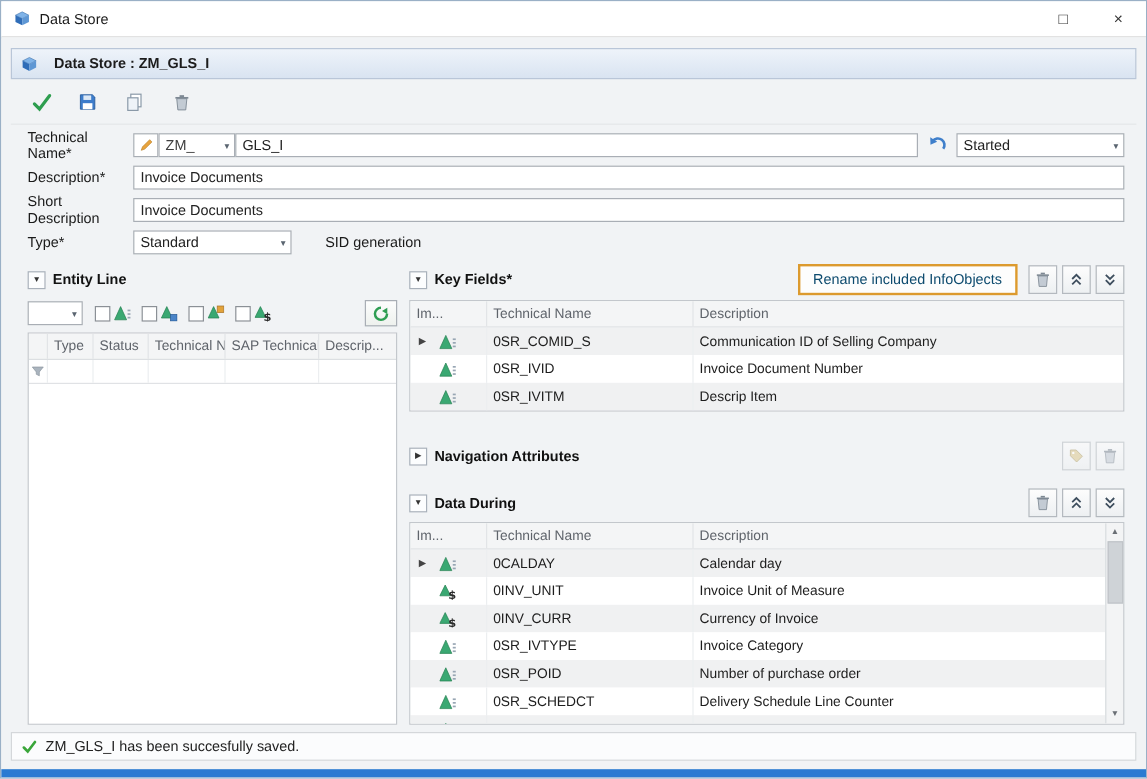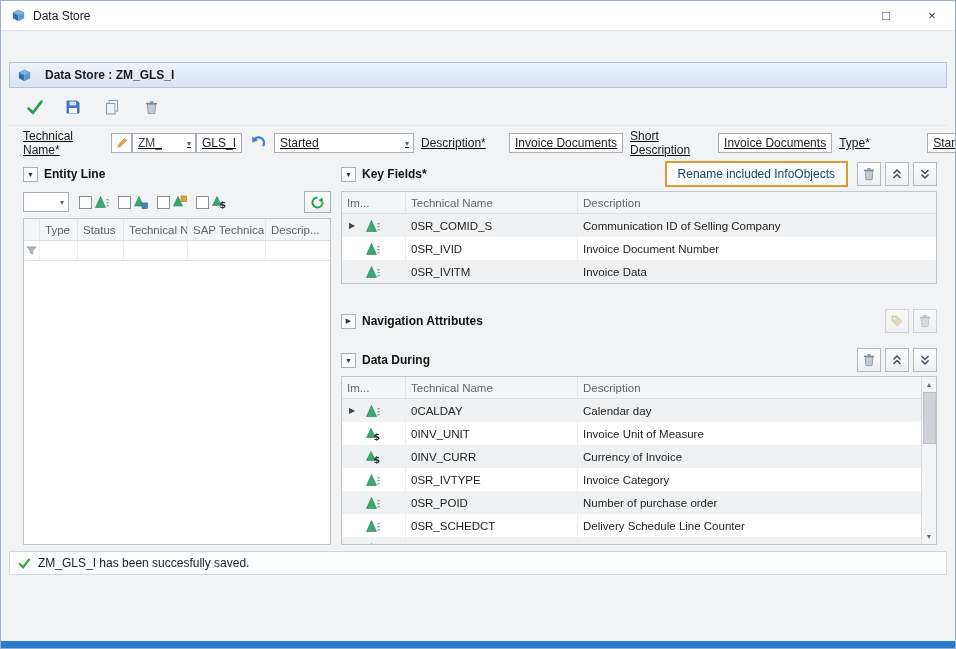--- a/index.html
+++ b/index.html
@@ -7,31 +7,31 @@
   .window { position:relative; width:956px; height:649px; border:1px solid #9ab0c6; background:#f1f3f5; overflow:hidden; }
 
   
   .titlebar { height:30px; background:#ffffff; border-bottom:1px solid #e2e2e2; display:flex; align-items:center; padding-left:9px; }
   .app-ico { width:16px; height:16px; display:inline-flex; align-items:center; justify-content:center; margin-right:7px; flex:none; }
   .win-title { font-size:12px; color:#1a1a1a; }
   .tb-spacer { flex:1; }
   .tb-btn { width:46px; height:29px; display:flex; align-items:center; justify-content:center; font-size:13px; color:#333; background:none; border:none; }
 
   
-  .content { position:absolute; top:31px; left:0; right:0; bottom:7px; background:#f1f3f5; padding:8px 8px 0 8px; overflow:hidden;margin-top:22px; }
+  .content { position:absolute; top:31px; left:0; right:0; bottom:7px; background:#f1f3f5; padding:8px 8px 0 8px; overflow:hidden; }
   .bottom-strip { position:absolute; left:0; right:0; bottom:0; height:7px; background:#2a7ad2; }
 
   .panel-header { height:26px; background:linear-gradient(#eef3fa,#d9e4f1); border:1px solid #b9c6d8; display:flex; align-items:center; gap:6px; padding:0 6px; }
   .ph-title { font-weight:bold; font-size:12px; color:#1c1c1c; }
 
   .toolbar { display:flex; align-items:center; gap:17px; padding:8px 0 7px 14px; border-bottom:1px solid #e4e6e9; margin-bottom:7px; }
   .icon-btn { width:22px; height:22px; background:none; border:none; display:flex; align-items:center; justify-content:center; padding:0; }
 
   
-  .form { padding:0 10px 0 14px; display:flex; flex-direction:row; gap:7px;text-decoration:underline; }
+  .form { padding:0 10px 0 14px; display:flex; flex-direction:column; gap:7px; }
   .form-row { display:flex; align-items:center; height:20px; }
   .form-label { width:88px; font-size:12px; color:#1a1a1a; flex:none; }
   .tbox { height:20px; border:1px solid #a9aeb5; background:#fff; display:flex; align-items:center; padding:0 5px; font-size:12px; color:#222; overflow:hidden; white-space:nowrap; }
   .grow { flex:1; }
   .combo { height:20px; border:1px solid #a9aeb5; background:#fff; display:flex; align-items:center; justify-content:space-between; padding:0 4px 0 5px; font-size:12px; color:#222; flex:none; }
   .combo::after { content:"▾"; font-size:8px; color:#5a6570; margin-left:4px; }
   .dim { color:#404040; }
   .mini-btn { width:21px; height:20px; border:1px solid #a9aeb5; background:#fff; display:flex; align-items:center; justify-content:center; flex:none; padding:0; }
 
   
@@ -348,21 +348,21 @@
             <div class="cell c-exp"></div>
             <div class="cell c-im">
                 <svg width="14" height="14" viewBox="0 0 14 14">
                   <path d="M5.5 1.5 L10.5 12.5 H0.5 Z" fill="#3aa872" stroke="#258152" stroke-width="0.6"></path>
                   <rect x="11.3" y="4" width="2.5" height="1.4" fill="#98a6b4"></rect>
                   <rect x="11.3" y="7" width="2.5" height="1.4" fill="#98a6b4"></rect>
                   <rect x="11.3" y="10" width="2.5" height="1.4" fill="#98a6b4"></rect>
                 </svg>
               </div>
             <div class="cell c-tech">0SR_IVITM</div>
-            <div class="cell c-desc">Invoice Data</div>
+            <div class="cell c-desc">Descrip Item</div>
           </div>
         </div>
 
         <div class="section-hdr nav-hdr">
           <button class="expander closed"></button>
           <span class="sh-title">Navigation Attributes</span>
           <span class="hdr-right">
             <button class="sq-btn disabled">
               <svg width="14" height="14" viewBox="0 0 14 14">
                   <path d="M2 2 h4.8 l5.2 5.2 -4.8 4.8 -5.2 -5.2 Z" fill="#dcc98f" stroke="#a8965e" stroke-width="0.7"></path>

